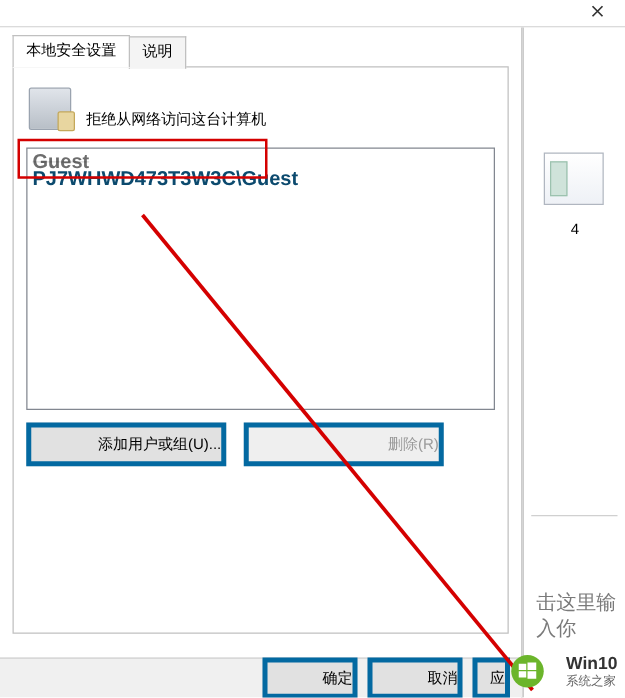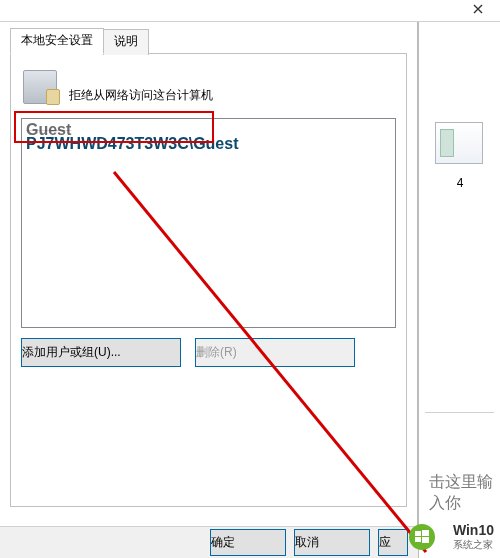--- a/index.html
+++ b/index.html
@@ -115,27 +115,27 @@
     }
     .user-line.faded { color: #6d6d6d; text-decoration: line-through; text-decoration-color: rgba(0,0,0,0.15);}
     .user-line.normal { color: #0c4a6e; }
     .button-row {
       display: flex;
       gap: 14px;
       margin-top: 10px;
       justify-content: flex-start;
     }
     .winbtn {
-      border: 1px solid #0369a1;
+      border: 4px solid #0369a1;
       background: #e1e1e1;
       padding: 5px 0;
       width: 160px;
       font-size: 12px;
       font-family: inherit;
-      text-align: left;
+      text-align: right;
       cursor: pointer;
     }
     .winbtn[disabled] {
       color: #9a9a9a;
       background: #efefef;
       cursor: default;
     }
     .footer-bar {
       position: absolute;
       left: 0; bottom: 0;

